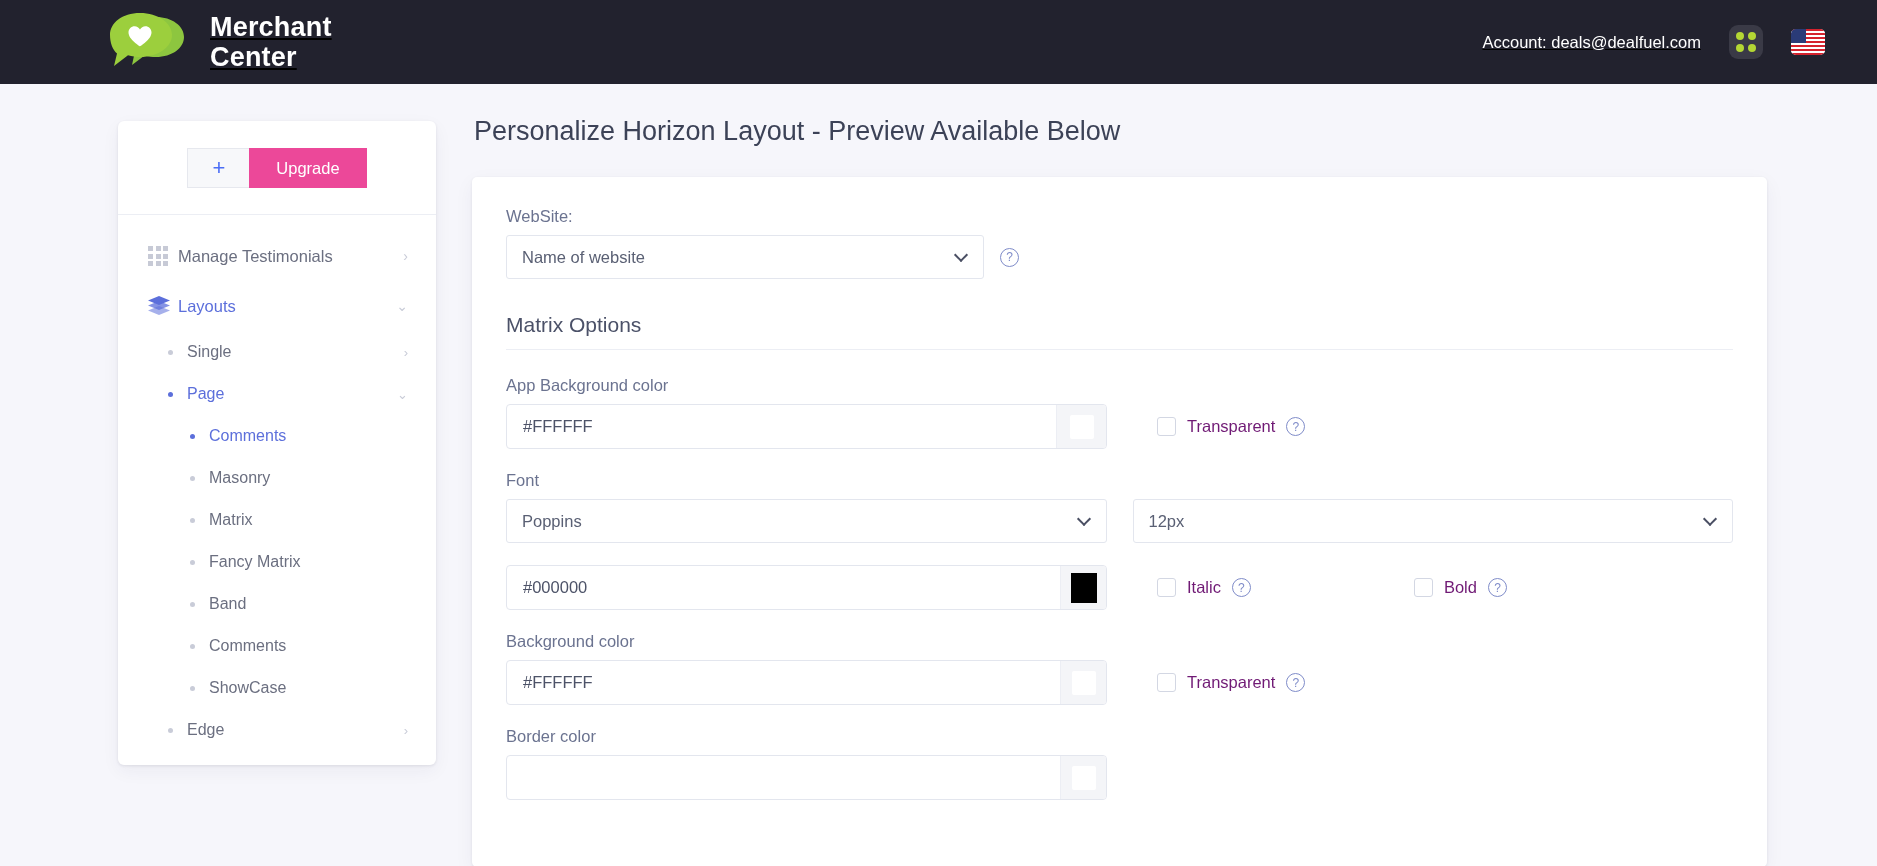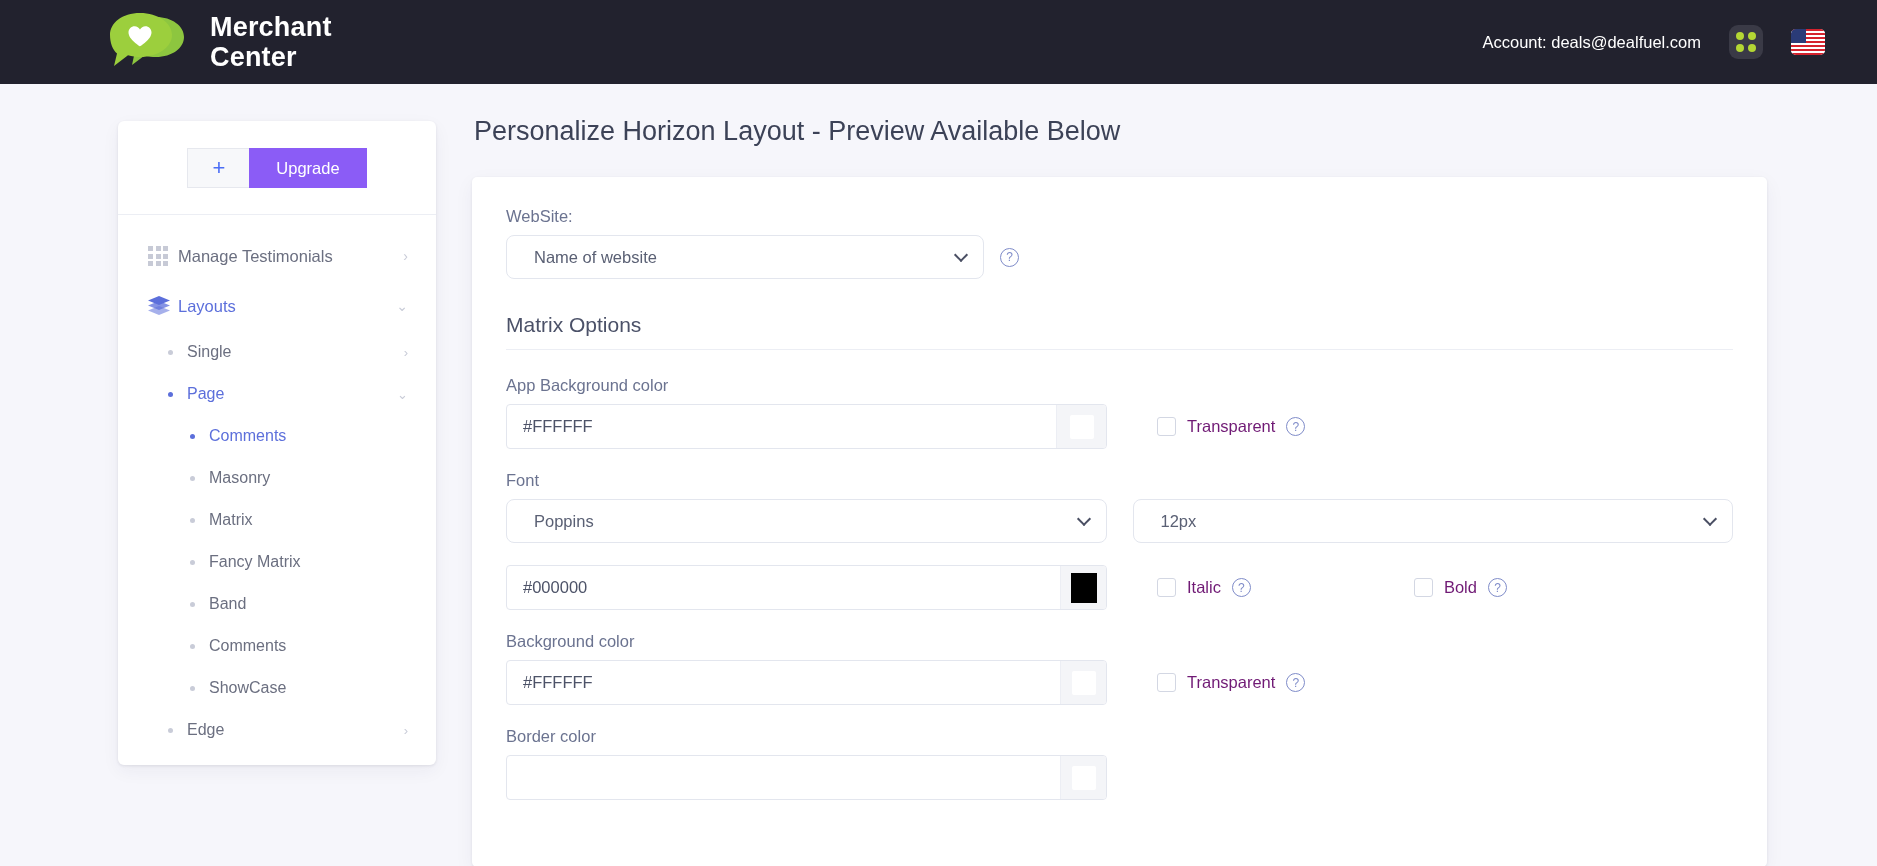--- a/index.html
+++ b/index.html
@@ -10,20 +10,21 @@
     font-family: "Liberation Sans", sans-serif;
   }
 
   
   .topbar {
     height: 84px;
     background: #22222e;
     display: flex;
     align-items: center;
     padding: 0 52px 0 110px;
+    text-decoration: underline;
   }
   .brand { display: flex; align-items: center; gap: 18px; }
   .brand-logo { width: 82px; height: 58px; position: relative; flex: none; }
   .brand-name {
     color: #ffffff;
     font-size: 27px;
     font-weight: bold;
     line-height: 1.12;
     letter-spacing: .2px;
   }
@@ -80,21 +81,21 @@
   .plus-btn {
     width: 62px; height: 40px;
     background: #f7f8fa;
     border: 1px solid #e6e8ee;
     border-right: none;
     display: flex; align-items: center; justify-content: center;
     color: #4c6ef5; font-size: 22px; line-height: 1;
   }
   .upgrade-btn {
     height: 40px;
-    background: #8b5cf6;
+    background: #ec4899;
     color: #fff;
     font-size: 16.5px;
     padding: 0 27px;
     display: flex; align-items: center; justify-content: center;
     border: none;
     font-family: "Liberation Sans", sans-serif;
   }
 
   .nav { padding: 16px 0 6px; }
   .nav-item {
@@ -168,24 +169,24 @@
   }
 
   .row { margin-bottom: 22px; }
 
   .website-row { display: flex; align-items: center; gap: 16px; }
 
   .select {
     position: relative;
     height: 44px;
     border: 1px solid #e3e6ee;
-    border-radius: 8px;
+    border-radius: 3px;
     background: #fff;
     display: flex; align-items: center;
-    padding: 0 40px 0 27px;
+    padding: 0 40px 0 15px;
     font-size: 16.5px;
     color: #5a6074;
     cursor: pointer;
   }
   .select::after {
     content: "";
     position: absolute; right: 17px; top: 50%;
     width: 8px; height: 8px;
     border-right: 2px solid #4a4f63;
     border-bottom: 2px solid #4a4f63;

